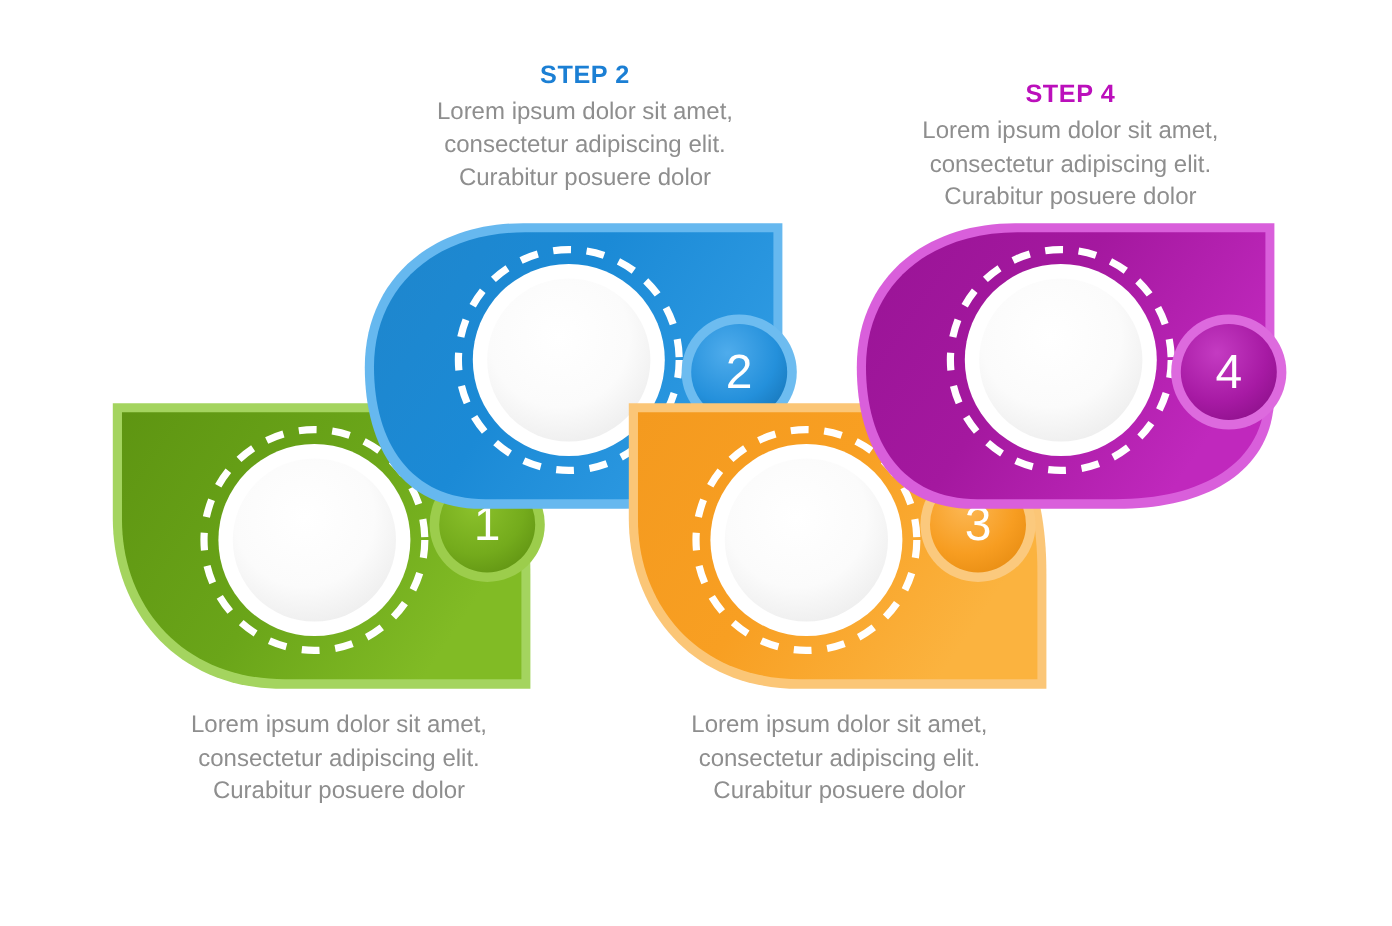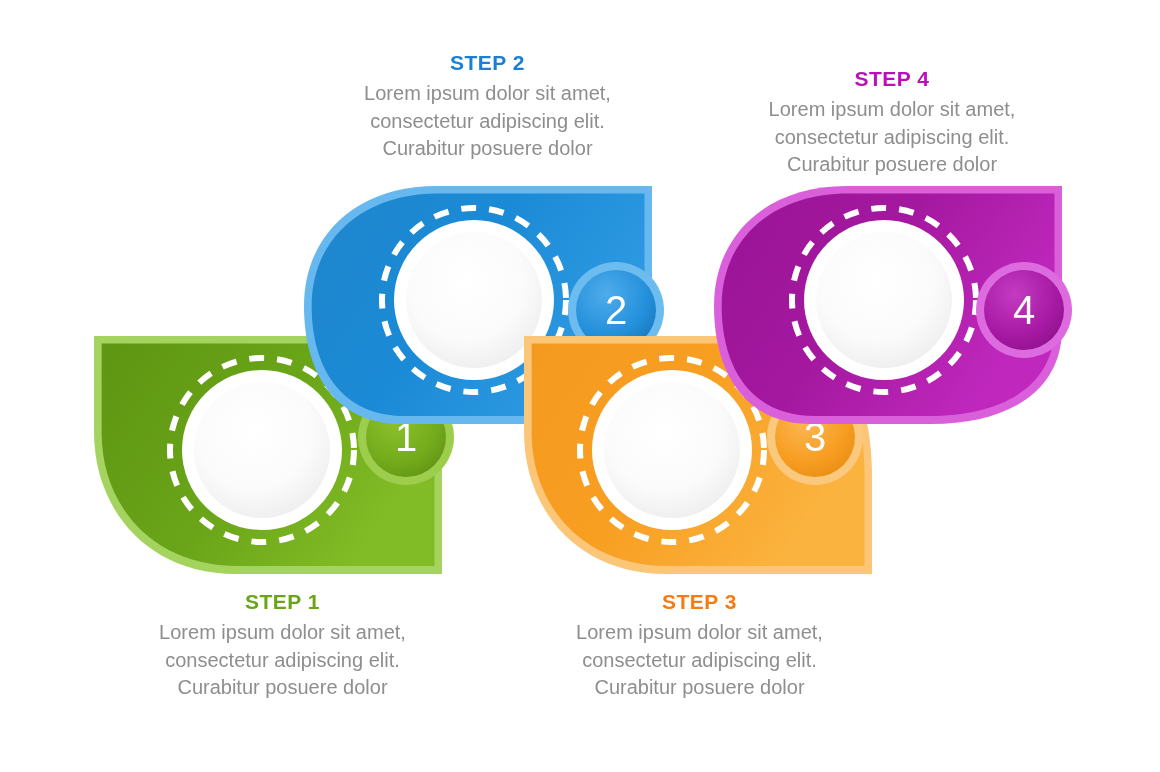--- a/index.html
+++ b/index.html
@@ -185,26 +185,24 @@
   </div>
 
   <div class="textblock tb-s4">
     <div class="step-label" style="color: rgb(187, 15, 187); margin-top: 16px;">STEP 4</div>
     <div class="step-body">Lorem ipsum dolor sit amet,
 consectetur adipiscing elit.
 Curabitur posuere dolor</div>
   </div>
 
   <div class="textblock tb-s1">
-    <div class="step-label" style="color: rgb(106, 165, 25);">STEP 1</div>
     <div class="step-body">Lorem ipsum dolor sit amet,
 consectetur adipiscing elit.
 Curabitur posuere dolor</div>
   </div>
 
   <div class="textblock tb-s3">
-    <div class="step-label" style="color: rgb(245, 124, 19);">STEP 3</div>
     <div class="step-body">Lorem ipsum dolor sit amet,
 consectetur adipiscing elit.
 Curabitur posuere dolor</div>
   </div>
 
 </div>
 
 </body></html>

